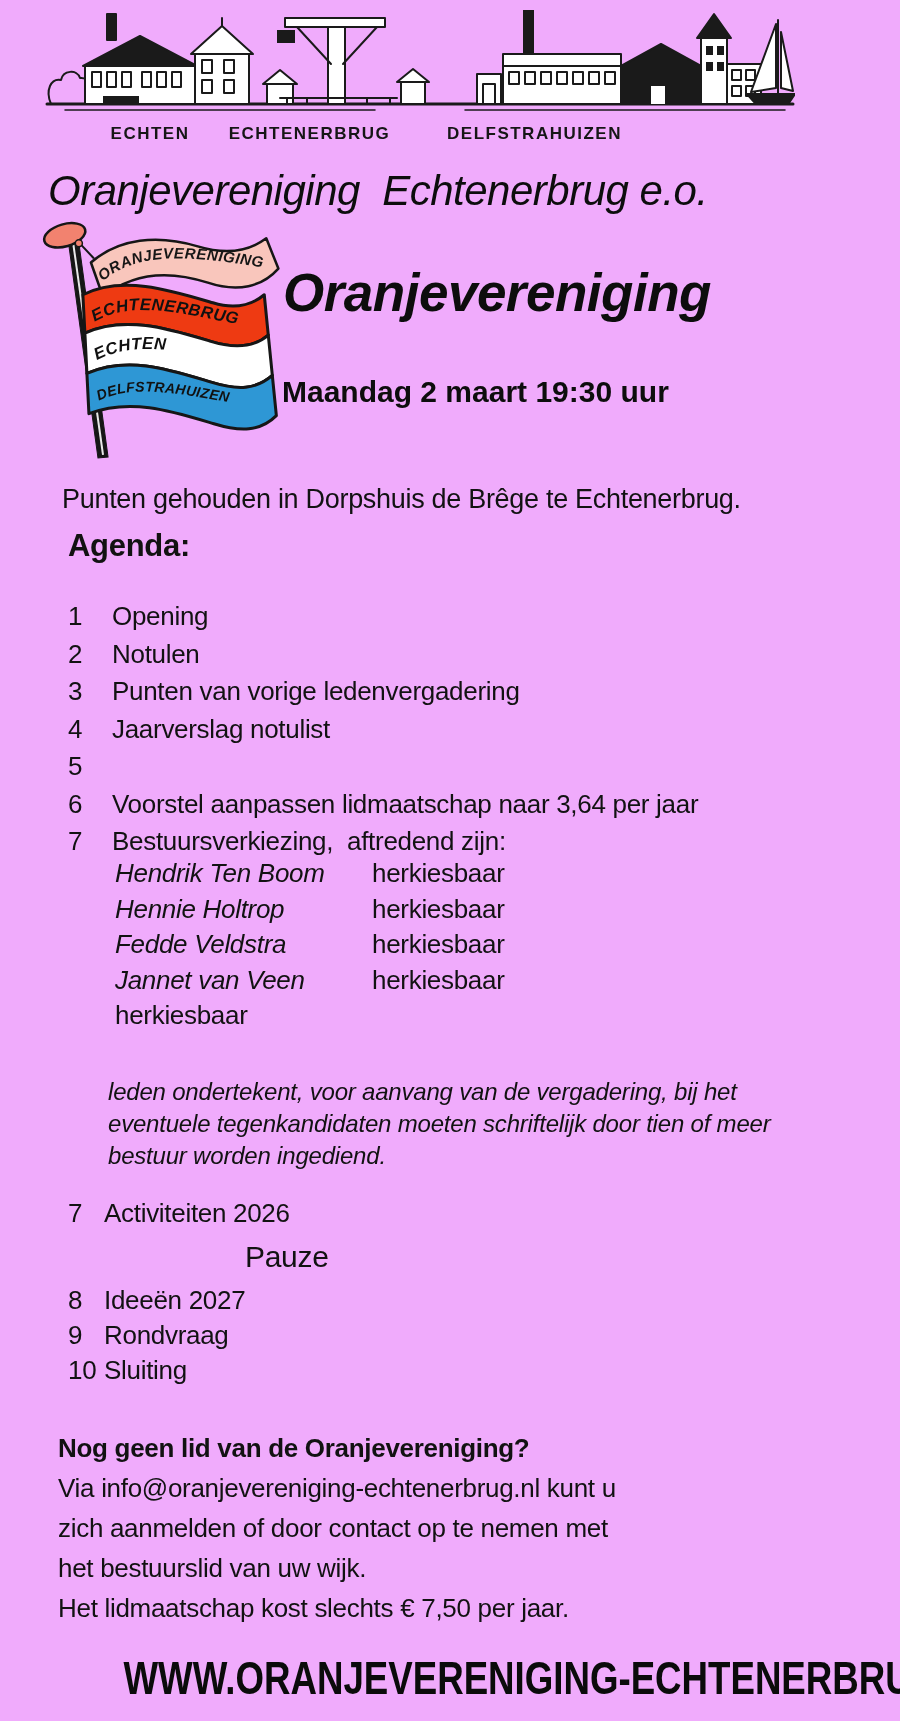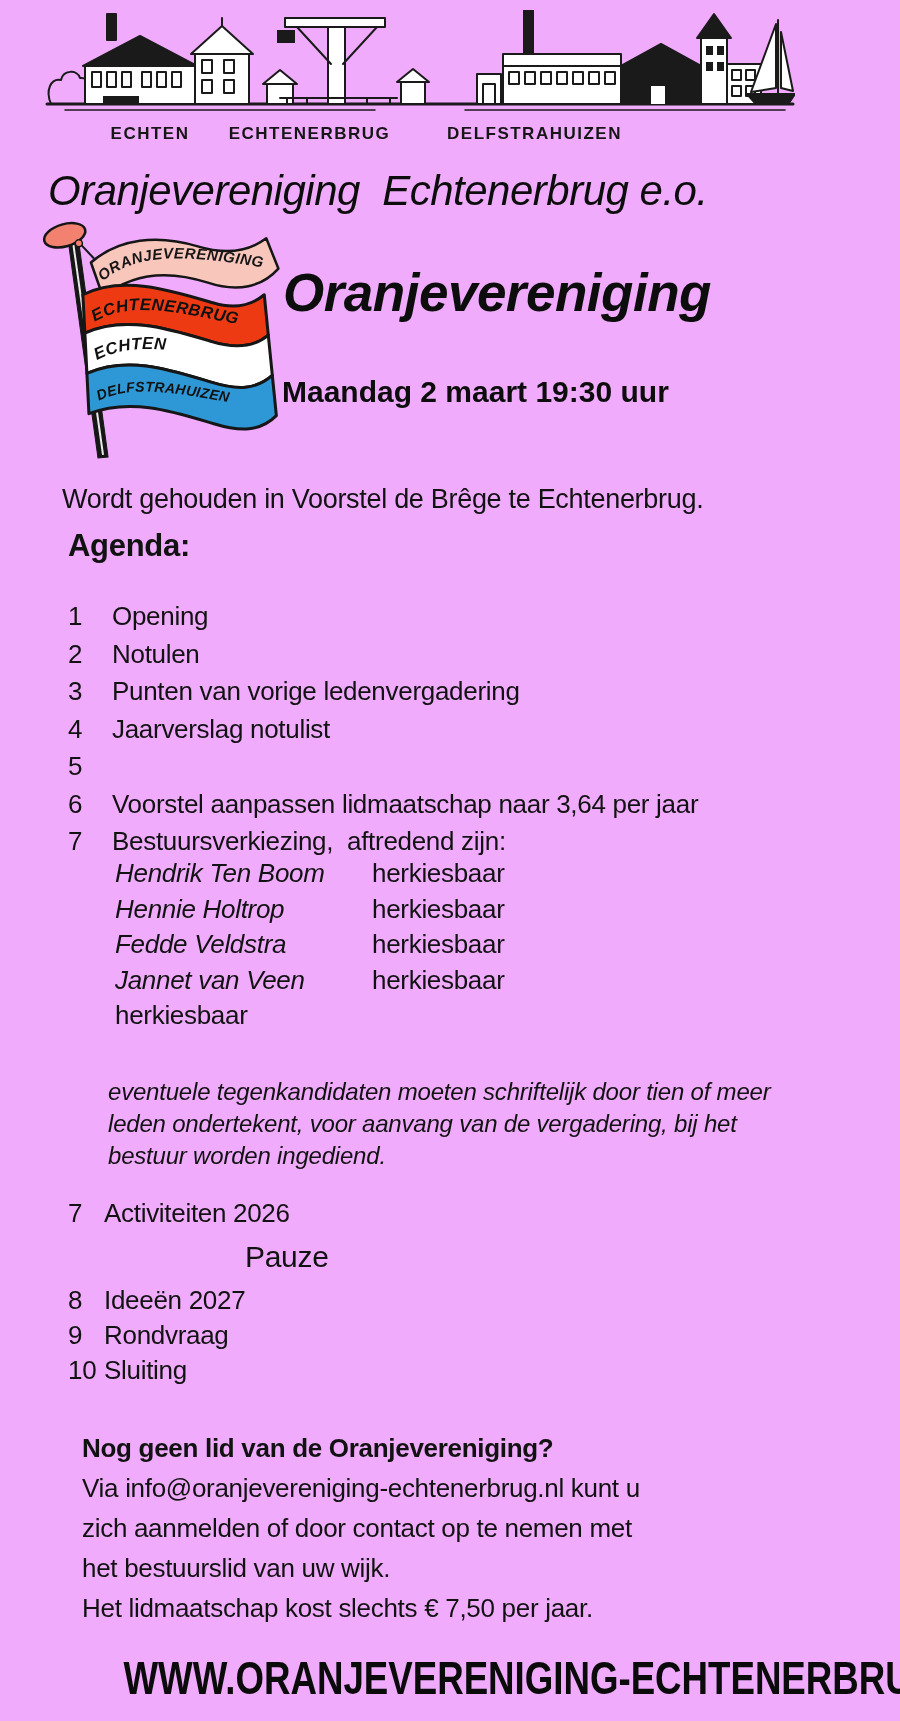--- a/index.html
+++ b/index.html
@@ -20,21 +20,21 @@
   .agenda-num{flex:0 0 44px;width:44px;}
   .agenda-text{white-space:pre;}
   .board{font-size:26px;line-height:35.5px;letter-spacing:-0.3px;width:600px;}
   .board-row{display:flex;}
   .board-name{flex:0 0 257px;width:257px;font-style:italic;}
   .note{font-style:italic;font-size:24px;line-height:32px;letter-spacing:-0.2px;width:745px;}
   .agenda2{font-size:26px;letter-spacing:-0.3px;width:600px;}
   .agenda2 .agenda-row{line-height:35px;}
   .agenda2 .agenda-num{flex:0 0 36px;width:36px;}
   .pauze{font-size:30px;line-height:42px;margin:5px 0 5px 177px;}
-  .membership{font-size:26px;line-height:40px;letter-spacing:-0.3px;width:720px;margin-left:24px;}
+  .membership{font-size:26px;line-height:40px;letter-spacing:-0.3px;width:720px;}
   .membership-heading{font-weight:700;}
   .footer{width:900px;text-align:center;font-weight:700;font-size:47px;line-height:52px;color:#0b0b0b;}
   .footer .inner{display:inline-block;transform:scaleX(0.78);transform-origin:center;white-space:nowrap;}
 </style>
 </head>
 <body>
 
 <div class="page">
 
   <svg class="abs" style="left:45px;top:6px" width="750" height="112" viewBox="0 0 750 112">
@@ -154,21 +154,21 @@
       <textPath href="#whiteGuide" startOffset="2">ECHTEN</textPath>
     </text>
     <text font-family="Liberation Sans, sans-serif" font-size="14" font-weight="bold" font-style="italic" letter-spacing="0.3" fill="#111">
       <textPath href="#blueGuide" startOffset="2">DELFSTRAHUIZEN</textPath>
     </text>
   </svg>
 
   <div class="abs event-title" style="left:283px;top:262px">Oranjevereniging</div>
   <div class="abs event-datetime" style="left:282px;top:374px">Maandag 2 maart 19:30 uur</div>
 
-  <div class="abs intro" style="left:62px;top:482px;width:800px">Wordt gehouden in Voorstel de Brêge te Echtenerbrug.</div>
+  <div class="abs intro" style="left:62px;top:482px;width:800px">Punten gehouden in Dorpshuis de Brêge te Echtenerbrug.</div>
 
   <div class="abs agenda-heading" style="left:68px;top:526px">Agenda:</div>
 
   <div class="abs agenda-list" style="left:68px;top:598px">
     <div class="agenda-row">
       <span class="agenda-num">1</span>
       <span class="agenda-text">Opening</span>
     </div>
     <div class="agenda-row">
       <span class="agenda-num">2</span>
@@ -211,22 +211,22 @@
     <div class="board-row">
       <span class="board-name">Jannet van Veen</span>
       <span>herkiesbaar</span>
     </div>
     <div class="board-row">
       <span>herkiesbaar</span>
     </div>
   </div>
 
   <div class="abs note" style="left:108px;top:1076px">
+    <div>leden ondertekent, voor aanvang van de vergadering, bij het</div>
     <div>eventuele tegenkandidaten moeten schriftelijk door tien of meer</div>
-    <div>leden ondertekent, voor aanvang van de vergadering, bij het</div>
     <div>bestuur worden ingediend.</div>
   </div>
 
   <div class="abs agenda2" style="left:68px;top:1196px">
     <div class="agenda-row">
       <span class="agenda-num">7</span>
       <span class="agenda-text">Activiteiten 2026</span>
     </div>
     <div class="pauze">Pauze</div>
     <div class="agenda-row">

